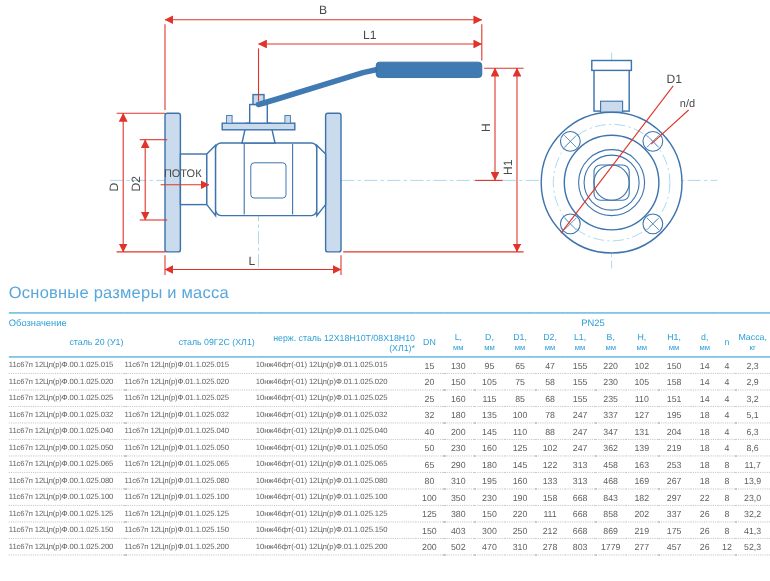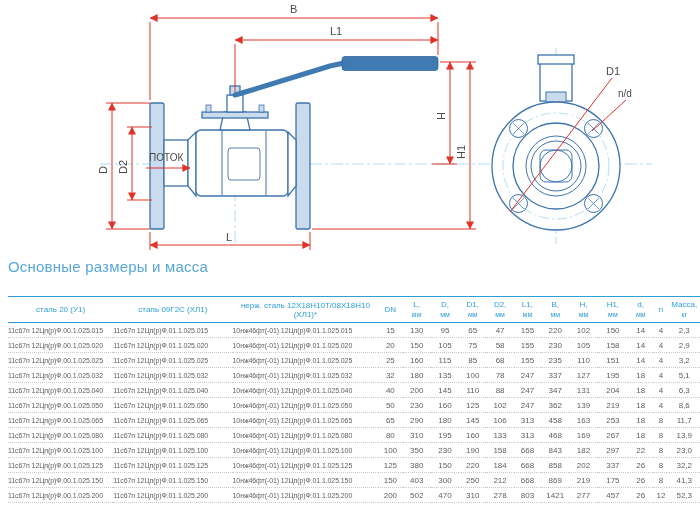--- a/index.html
+++ b/index.html
@@ -2,21 +2,21 @@
 <html><head>
 <meta charset="utf-8">
 <style>
   html,body{margin:0;padding:0;}
   body{
     width:700px;height:528px;background:#ffffff;overflow:hidden;
     font-family:"Liberation Sans",sans-serif;
   }
   .drawing-wrap{width:700px;height:252px;}
   .section-title{
-    margin:6px 0 21px 8px;
+    margin:6px 0 9px 8px;
     font-size:15px;font-weight:400;color:#58a7dc;letter-spacing:.2px;
   }
   table.dims{
     border-collapse:collapse;table-layout:fixed;
     width:692px;margin-left:8px;
     border-top:1px solid #2d9fd8;
   }
   table.dims col.c0{width:104px}  table.dims col.c1{width:118px}
   table.dims col.c2{width:144px}  table.dims col.c3{width:24px}
   table.dims col.c4{width:28px}   table.dims col.c5{width:28px}
@@ -24,21 +24,21 @@
   table.dims col.c8{width:27px}   table.dims col.c9{width:28px}
   table.dims col.c10{width:28px}  table.dims col.c11{width:30px}
   table.dims col.c12{width:25px}  table.dims col.c13{width:15px}
   table.dims col.c14{width:31px}
   thead th{
     color:#2d9fd8;font-weight:400;font-size:8px;line-height:9px;
     padding:3px 1px;vertical-align:middle;text-align:center;white-space:normal;
   }
   thead tr.group th{padding:4px 0 1px 0;font-size:8.5px;}
   thead tr.group th.g-left{text-align:left;}
-  thead th.txtcol{text-align:center;}
+  thead th.txtcol{text-align:right;}
   thead th .unit{display:block;font-size:7px;color:#2d9fd8;margin-top:1px;}
   thead{border-bottom:1px solid #2d9fd8;}
   tbody td{
     font-size:8px;line-height:9px;color:#5f5f5f;
     padding:3px 0 2px 0;text-align:center;white-space:nowrap;overflow:hidden;
     border-bottom:1px dotted #c9c9c9;
   }
   tbody td.txtcol{text-align:left;font-size:7px;letter-spacing:-0.1px;}
 </style>
 </head>
@@ -174,20 +174,24 @@
       <col class="c7">
       <col class="c8">
       <col class="c9">
     <col class="c10">
       <col class="c11">
       <col class="c12">
       <col class="c13">
       <col class="c14">
   </colgroup>
   <thead>
+    <tr class="group">
+      <th colspan="3" class="g-left">Обозначение</th>
+      <th colspan="12">PN25</th>
+    </tr>
     <tr id="col-header-row">
         <th class="txtcol">сталь 20 (У1)</th>
         <th class="txtcol">сталь 09Г2С (ХЛ1)</th>
         <th class="txtcol">нерж. сталь 12Х18Н10Т/08Х18Н10 (ХЛ1)*</th>
         <th>DN</th>
         <th>L,<span class="unit">мм</span></th>
         <th>D,<span class="unit">мм</span></th>
         <th>D1,<span class="unit">мм</span></th>
         <th>D2,<span class="unit">мм</span></th>
         <th>L1,<span class="unit">мм</span></th>
@@ -303,21 +307,21 @@
         <td>8,6</td>
       </tr>
       <tr>
         <td class="txtcol">11с67п 12Цп(р)Ф.00.1.025.065</td>
         <td class="txtcol">11с67п 12Цп(р)Ф.01.1.025.065</td>
         <td class="txtcol">10нж46фт(-01) 12Цп(р)Ф.01.1.025.065</td>
         <td>65</td>
         <td>290</td>
         <td>180</td>
         <td>145</td>
-        <td>106</td>
+        <td>122</td>
         <td>313</td>
         <td>458</td>
         <td>163</td>
         <td>253</td>
         <td>18</td>
         <td>8</td>
         <td>11,7</td>
       </tr>
       <tr>
         <td class="txtcol">11с67п 12Цп(р)Ф.00.1.025.080</td>
@@ -354,21 +358,21 @@
         <td>23,0</td>
       </tr>
       <tr>
         <td class="txtcol">11с67п 12Цп(р)Ф.00.1.025.125</td>
         <td class="txtcol">11с67п 12Цп(р)Ф.01.1.025.125</td>
         <td class="txtcol">10нж46фт(-01) 12Цп(р)Ф.01.1.025.125</td>
         <td>125</td>
         <td>380</td>
         <td>150</td>
         <td>220</td>
-        <td>184</td>
+        <td>111</td>
         <td>668</td>
         <td>858</td>
         <td>202</td>
         <td>337</td>
         <td>26</td>
         <td>8</td>
         <td>32,2</td>
       </tr>
       <tr>
         <td class="txtcol">11с67п 12Цп(р)Ф.00.1.025.150</td>
@@ -390,21 +394,21 @@
       <tr>
         <td class="txtcol">11с67п 12Цп(р)Ф.00.1.025.200</td>
         <td class="txtcol">11с67п 12Цп(р)Ф.01.1.025.200</td>
         <td class="txtcol">10нж46фт(-01) 12Цп(р)Ф.01.1.025.200</td>
         <td>200</td>
         <td>502</td>
         <td>470</td>
         <td>310</td>
         <td>278</td>
         <td>803</td>
-        <td>1421</td>
+        <td>1779</td>
         <td>277</td>
         <td>457</td>
         <td>26</td>
         <td>12</td>
         <td>52,3</td>
       </tr>
     </tbody>
 </table>
 
 </body></html>

